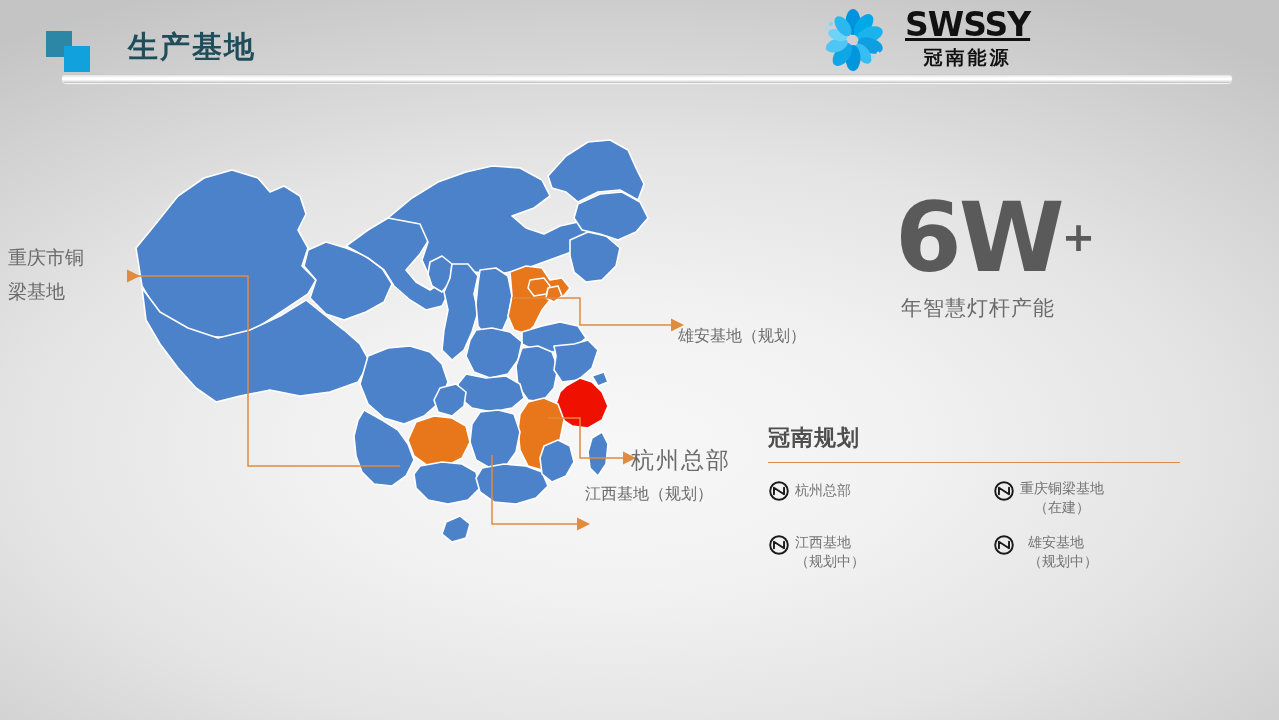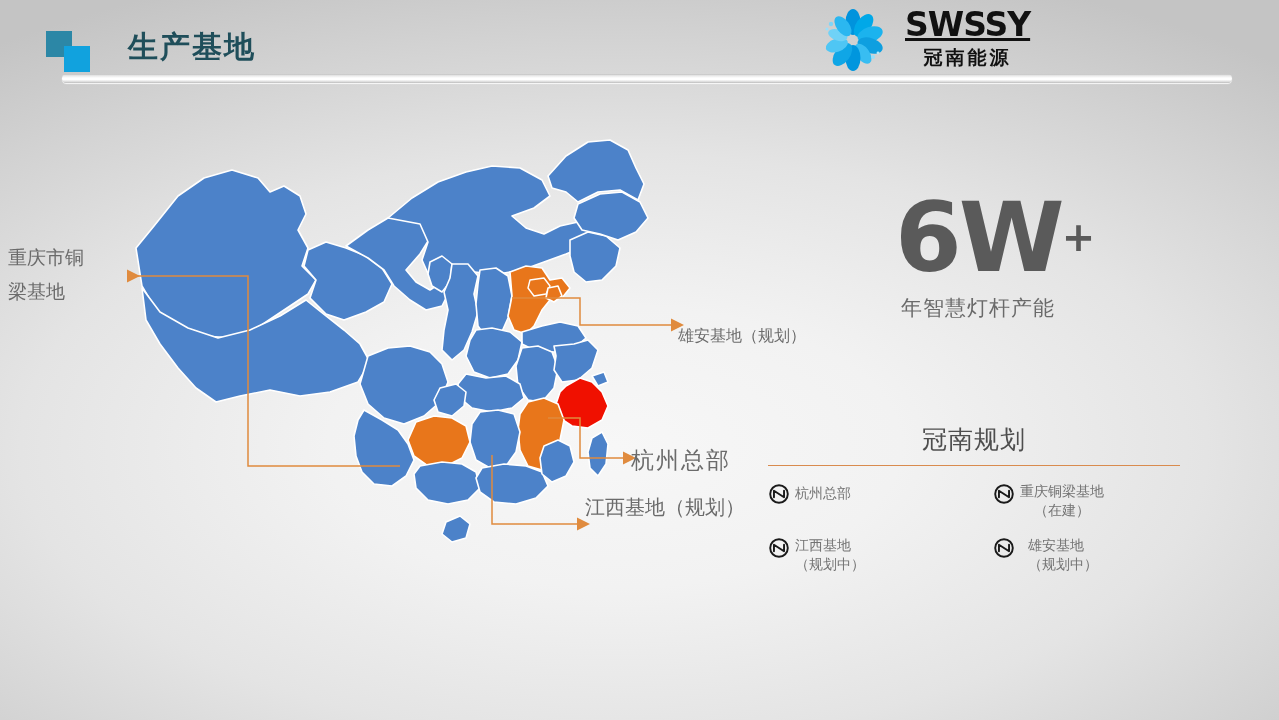--- a/index.html
+++ b/index.html
@@ -57,21 +57,21 @@
   
   .callout {
     position:absolute;
     font-family:"DejaVu Serif", serif;
     color:#6B6B6B;
     white-space:nowrap;
   }
   #lbl-chongqing { left:8px; top:240px; font-size:19px; line-height:34px; }
   #lbl-xiongan  { left:678px; top:326px; font-size:16px; }
   #lbl-hangzhou { left:631px; top:445px; font-size:23px; letter-spacing:2px; }
-  #lbl-jiangxi  { left:585px; top:494px; font-size:20px;text-align:center; }
+  #lbl-jiangxi  { left:585px; top:484px; font-size:16px;text-align:center; }
 
   
   #stat { position:absolute; left:895px; top:190px; width:330px; }
   #stat-number {
     font-family:"DejaVu Sans", sans-serif;
     font-size:96px; font-weight:bold; color:#5A5A5A;
     line-height:1.0; letter-spacing:-3px;
   }
   #stat-plus {
     font-family:"DejaVu Sans", sans-serif;
@@ -80,23 +80,22 @@
   }
   #stat-caption {
     margin-top:8px; margin-left:6px;
     font-family:"DejaVu Sans", sans-serif;
     font-size:21px; color:#6A6A6A; letter-spacing:1px;
   }
 
   
   #plan { position:absolute; left:768px; top:423px; width:412px; }
   #plan-title {
-    text-align:center;
-    font-family:"DejaVu Sans", sans-serif;
-    font-size:25px; font-weight:normal; color:#4E4E4E;
+    font-family:"DejaVu Sans", sans-serif;
+    font-size:22px; font-weight:bold; color:#4E4E4E;
     letter-spacing:1px;
   }
   #plan-rule { margin-top:9px; height:1px; background:#D98B4E; width:100%; }
 
   #plan-grid {
     margin-top:16px;
     display:grid; grid-template-columns:1fr 1fr;
     row-gap:16px; column-gap:10px;
   }
   .plan-item { display:flex; align-items:flex-start; gap:5px; }

